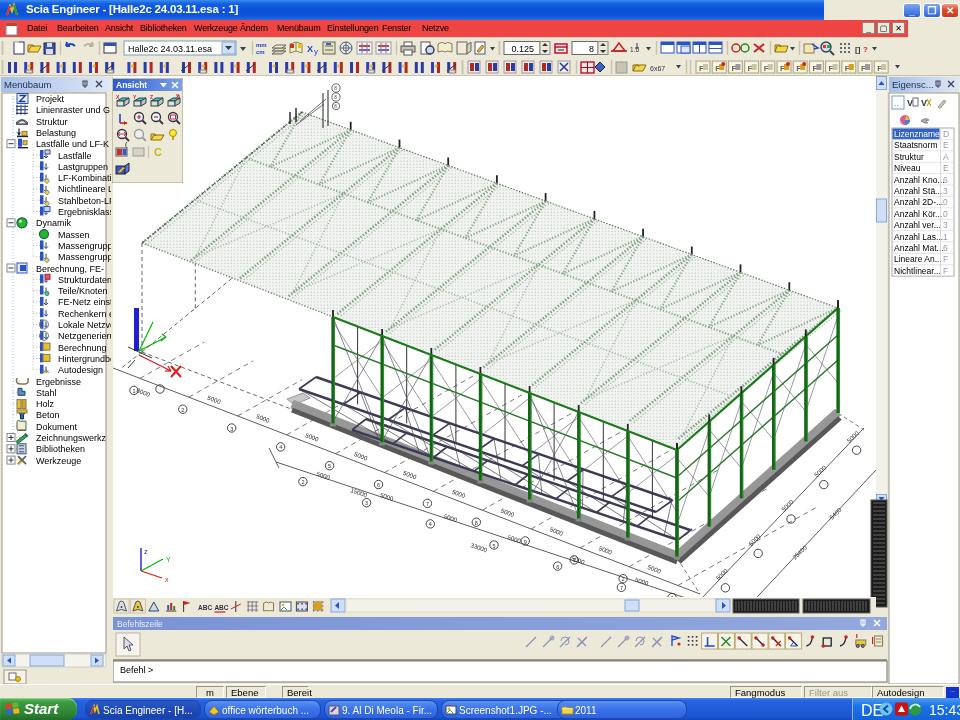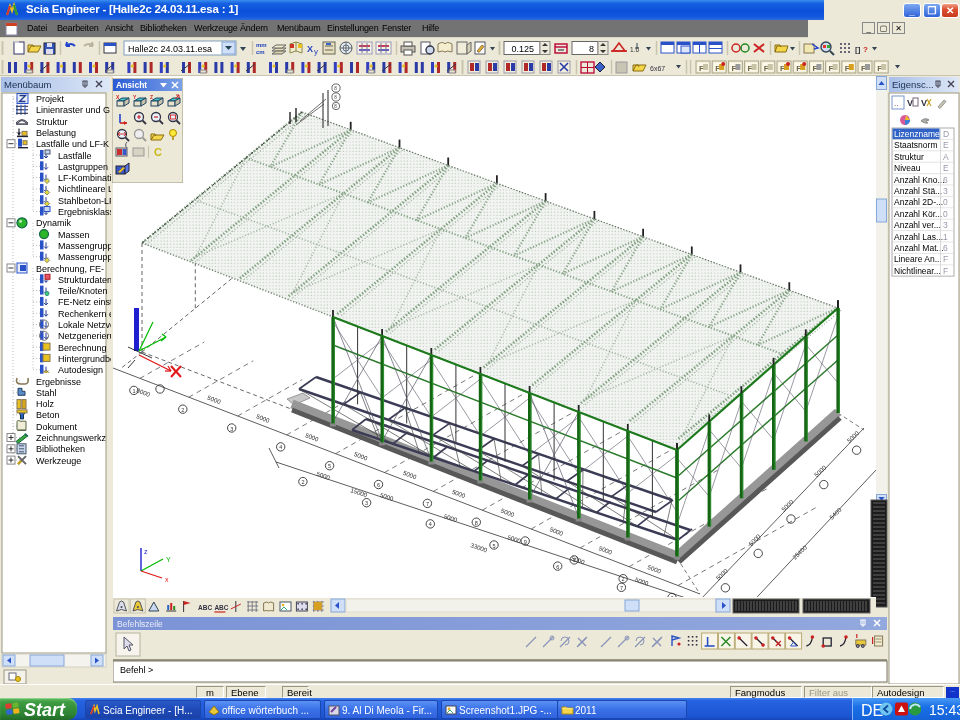--- a/index.html
+++ b/index.html
@@ -1,28 +1,28 @@
 <!DOCTYPE html>
 <html><head><meta charset="utf-8"><style>*{margin:0;padding:0;box-sizing:border-box}
 body{width:960px;height:720px;overflow:hidden;font-family:"Liberation Sans",sans-serif}
 #screen{position:relative;width:960px;height:720px;background:#ece9d8}
 .abs{position:absolute}
 #titlebar{left:0;top:0;width:824px;height:20px;background:linear-gradient(180deg,#388eef 0%,#1660e2 18%,#0a50d8 55%,#1157dd 82%,#2c6ce0 100%);color:#fff;font-weight:bold;font-size:11.5px;letter-spacing:-0.2px}
 .tbtn{position:absolute;top:3px;width:18px;height:15px;border-radius:3px;border:1px solid #fff;color:#fff;font-size:10px;line-height:13px;text-align:center;font-weight:bold}
-#menubar{left:0;top:20px;width:808px;height:18px;background:#737373;border-bottom:1px solid #d8d4c0;font-size:9px;letter-spacing:-0.2px;color:#000}
+#menubar{left:0;top:20px;width:908px;height:18px;background:#ef4444;border-bottom:1px solid #d8d4c0;font-size:9px;letter-spacing:-0.2px;color:#000}
 .mi{position:absolute;top:3px}
 #tb1{left:0;top:38px;width:960px;height:20px;background:#ece9d8}
 #tb2{left:0;top:58px;width:960px;height:18px;background:#ece9d8;border-bottom:1px solid #c8c4b0}
 #leftpanel{left:0;top:76px;width:111px;height:608px;background:#ece9d8}
 #view3d{left:113px;top:76px;width:763px;height:521px;background:#fff;border-left:1px solid #808080;border-top:1px solid #808080}
 #rightpanel{left:888px;top:76px;width:80px;height:608px;background:#ece9d8}
 #statusbar{left:0;top:684px;width:960px;height:14px;background:#ece9d8;border-top:1px solid #fff;font-size:9.5px}
 .sfield{position:absolute;top:1px;height:12px;border:1px solid;border-color:#9a9784 #fff #fff #9a9784;padding:0 4px;color:#000}
 #taskbar{left:0;top:698px;width:960px;height:22px;background:linear-gradient(180deg,#4584f2 0%,#2663e0 12%,#1c55d2 85%,#1545b8 100%)}
-.task{position:absolute;top:2px;height:19px;background:linear-gradient(180deg,#5a92f5,#3a70e8 50%,#2f63dd);border:1px solid #1b46ae;border-radius:2px;color:#fff;font-size:10px;line-height:17px;white-space:nowrap;overflow:hidden}
+.task{position:absolute;top:2px;height:19px;background:linear-gradient(180deg,#5a92f5,#3a70e8 50%,#2f63dd);border:1px solid #1b46ae;border-radius:8px;color:#fff;font-size:10px;line-height:17px;white-space:nowrap;overflow:hidden}
 </style></head><body>
 <div id="screen">
     <div class="abs" id="titlebar">
       <svg class="abs" style="left:4px;top:2px" width="16" height="16">
         <path d="M3 13 L6 4 L8 9 L10 3 L13 13" stroke="#e8c020" stroke-width="2" fill="none"></path>
         <path d="M3 13 L6 4" stroke="#d03030" stroke-width="2" fill="none"></path>
         <path d="M10 3 L13 13" stroke="#2a9a2a" stroke-width="2" fill="none"></path>
       </svg>
       <div class="abs" style="left:26px;top:3px">Scia Engineer - [Halle2c 24.03.11.esa : 1]</div>
       <div class="tbtn" style="left:903px;background:linear-gradient(180deg,#7da8f0,#2e63d8)">_</div>
@@ -36,21 +36,21 @@
       </svg>
       <div class="mi" style="left:27px">Datei</div>
       <div class="mi" style="left:57px">Bearbeiten</div>
       <div class="mi" style="left:105px">Ansicht</div>
       <div class="mi" style="left:140px">Bibliotheken</div>
       <div class="mi" style="left:194px">Werkzeuge</div>
       <div class="mi" style="left:240px">Ändern</div>
       <div class="mi" style="left:277px">Menübaum</div>
       <div class="mi" style="left:327px">Einstellungen</div>
       <div class="mi" style="left:382px">Fenster</div>
-      <div class="mi" style="left:422px">Hilfe</div>
+      <div class="mi" style="left:422px">Netzve</div>
       <div class="abs" style="left:862px;top:2px;width:13px;height:12px;border:1px solid #888;background:#ece9d8;font-size:8px;text-align:center;line-height:11px">_</div>
       <div class="abs" style="left:877px;top:2px;width:13px;height:12px;border:1px solid #888;background:#ece9d8;font-size:8px;text-align:center;line-height:11px">▢</div>
       <div class="abs" style="left:892px;top:2px;width:13px;height:12px;border:1px solid #888;background:#ece9d8;font-size:8px;text-align:center;line-height:11px">✕</div>
     </div>
     <div class="abs" id="tb1"><svg width="960" height="20" viewBox="0 0 960 20">
         <line x1="2.5" y1="3.0" x2="2.5" y2="17.0" stroke="#c8c4ae" stroke-width="2" stroke-linecap="butt"></line>
         <rect x="14.0" y="4.0" width="10.0" height="12.0" fill="#fff" stroke="#336" stroke-width="1"></rect>
         <line x1="14.0" y1="4.0" x2="19.0" y2="4.0" stroke="#fff" stroke-width="1" stroke-linecap="butt"></line>
         <path d="M28 14 L31 8 L41 8 L38 14 Z M28 14 L28 7 L33 7 L34 9" fill="#f4d64a" stroke="#8a6d10"></path>
         <rect x="44.0" y="5.0" width="11.0" height="11.0" fill="#3355bb" stroke="#223" stroke-width="1"></rect>
@@ -1236,21 +1236,21 @@
     <div class="abs" id="taskbar">
       <div class="abs" style="left:0;top:0;width:77px;height:22px;background:linear-gradient(180deg,#5fba60 0%,#3e9b42 20%,#2e8534 70%,#236b28 100%);border-radius:0 9px 9px 0;box-shadow:inset 0 1px 1px #8fd88f">
 <svg class="abs" style="left:5px;top:3px" width="16" height="16">
           <g transform="rotate(-8 8 8)">
             <rect x="1" y="2" width="6" height="5" rx="1" fill="#e23b2e"></rect>
             <rect x="8" y="2" width="6" height="5" rx="1" fill="#69b52d"></rect>
             <rect x="1" y="8" width="6" height="5" rx="1" fill="#2e66d8"></rect>
             <rect x="8" y="8" width="6" height="5" rx="1" fill="#f2b21e"></rect>
           </g>
         </svg>
-<div class="abs" style="left:24px;top:2px;color:#fff;font-size:18px;font-weight:bold;font-style:italic">Start</div>
+<div class="abs" style="left:24px;top:2px;color:#fff;font-size:15px;font-weight:bold;font-style:italic">Start</div>
       </div>
       <div class="task" style="left:85px;width:116px;background:linear-gradient(180deg,#2a59c8,#1e4ab8 50%,#1a42a8);">
         <svg class="abs" style="left:3px;top:3px" width="12" height="12">
           <path d="M2 10 L5 2 L6 7 L8 2 L10 10" stroke="#e8c020" stroke-width="1.6" fill="none"></path>
           <path d="M2 10 L5 2" stroke="#d03030" stroke-width="1.6"></path>
         </svg>
         <div class="abs" style="left:17px;top:1px">Scia Engineer - [H...</div>
       </div>
       <div class="task" style="left:204px;width:117px;">
         <svg class="abs" style="left:3px;top:3px" width="12" height="12">

